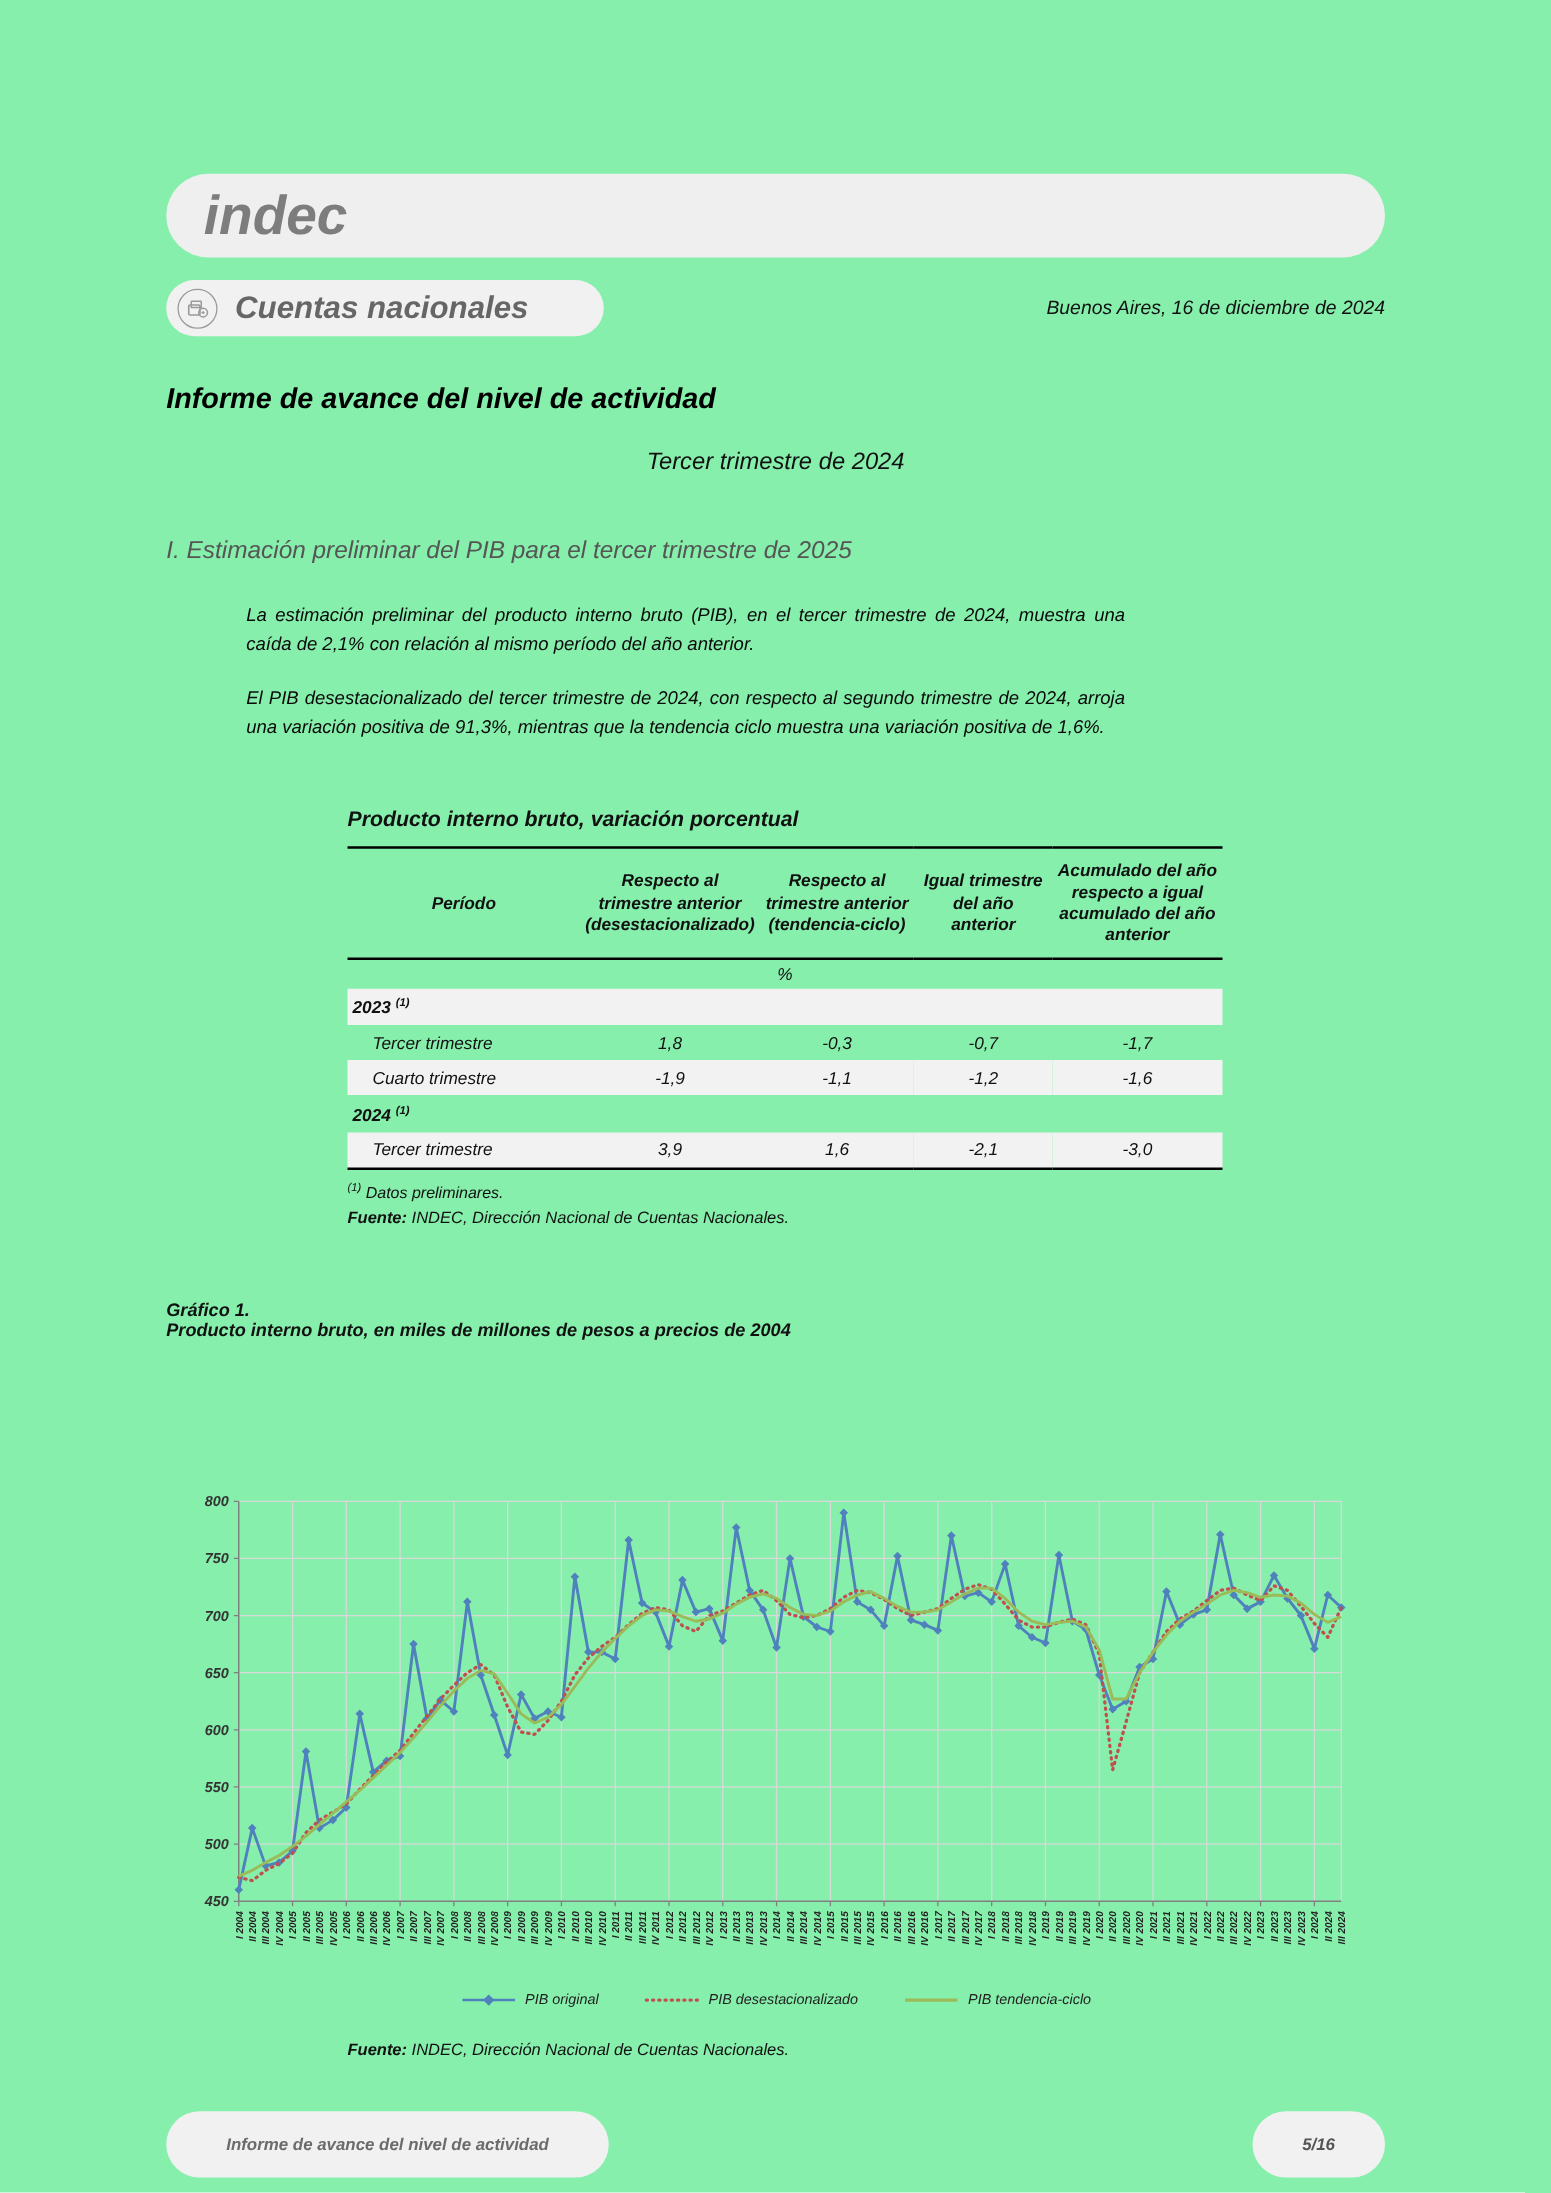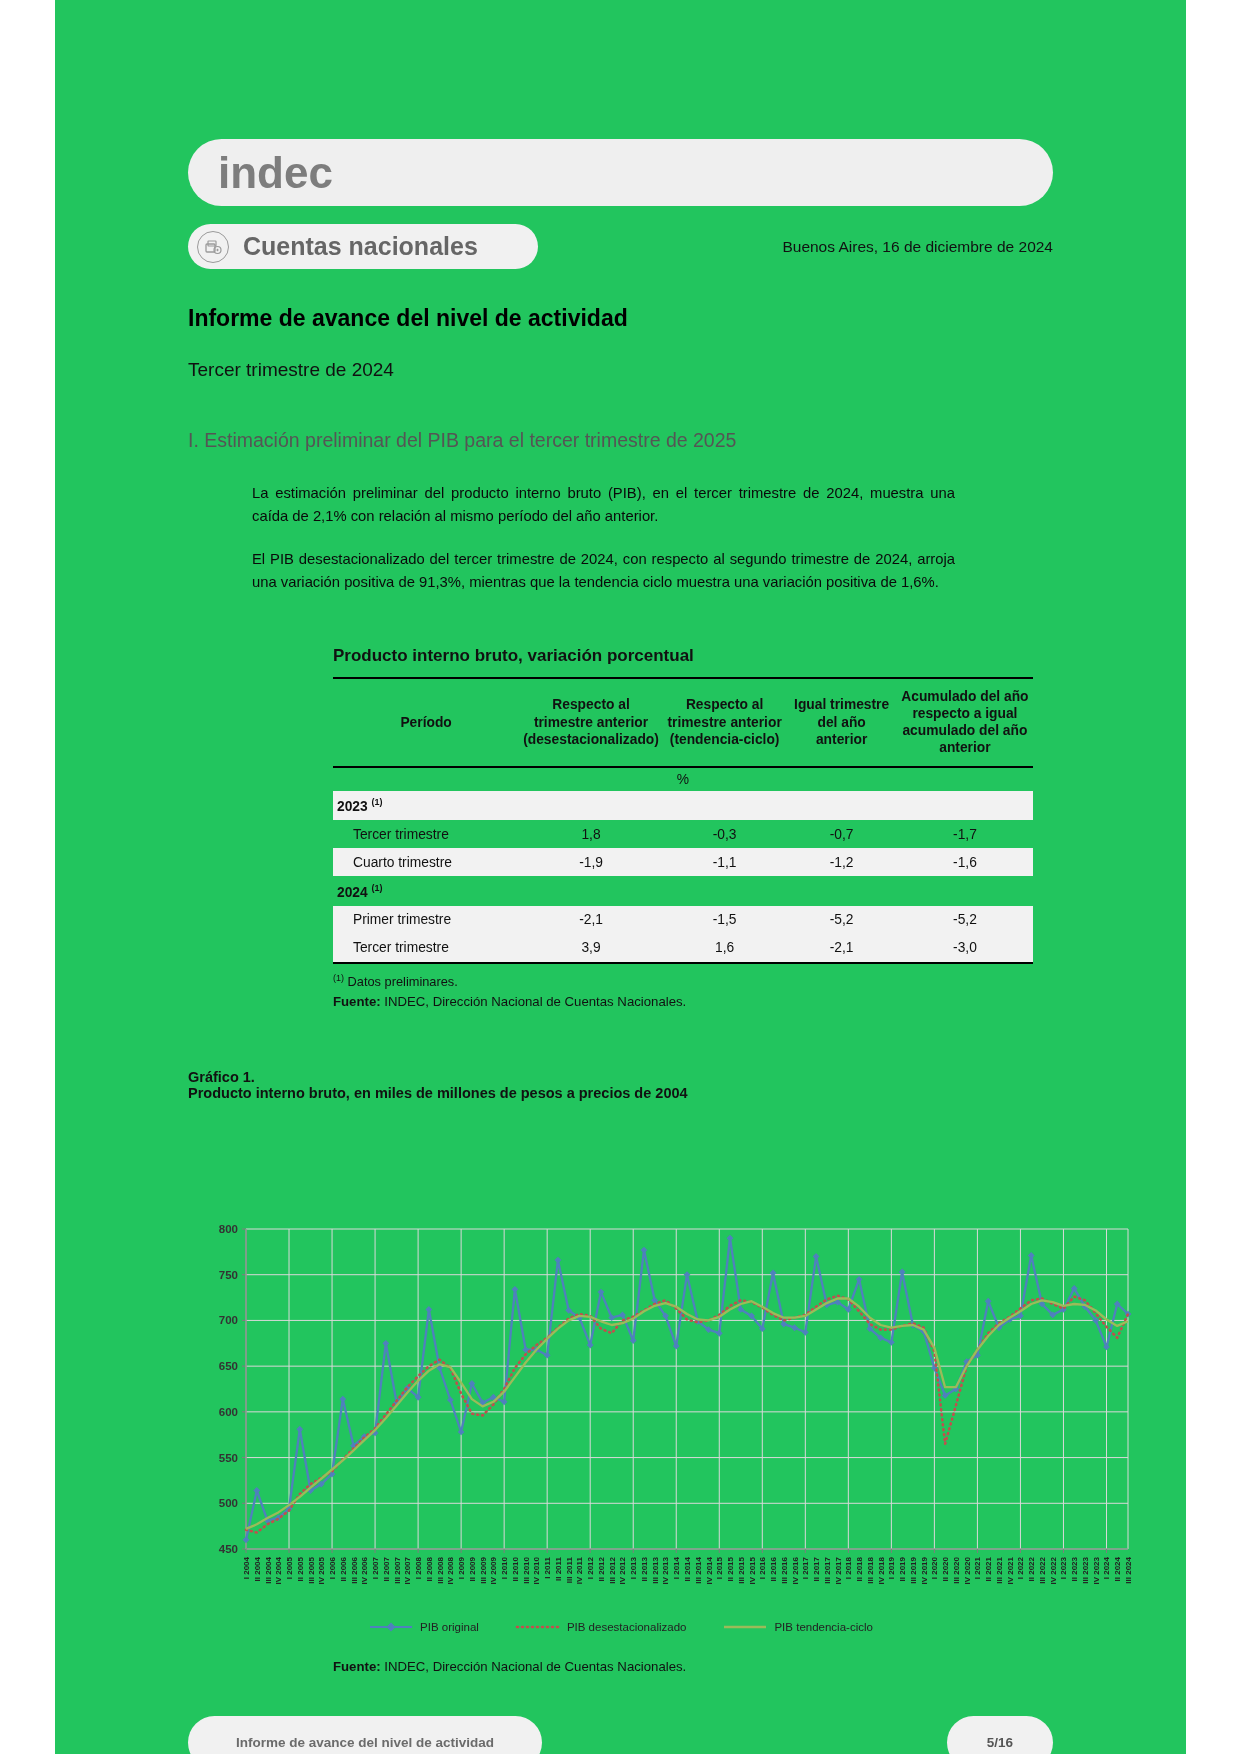--- a/index.html
+++ b/index.html
@@ -1,30 +1,30 @@
 <!DOCTYPE html>
 <html><head>
 <meta charset="utf-8">
 <style>
   * { margin:0; padding:0; box-sizing:border-box; }
   html,body { background:#ffffff; }
   body { font-family:"Liberation Sans", sans-serif; color:#111; }
-  .page { width:1131px; height:1754px; margin:0 auto; background:#22c55e; padding:0 133px; overflow:hidden; position:relative; }
+  .page { width:1241px; height:1754px; margin:0 auto; background:#86efac; padding:0 133px; overflow:hidden; position:relative;font-style:italic; }
 
   .logo-banner { margin-top:139px; height:67px; background:#efefef; border-radius:34px; display:flex; align-items:center; padding-left:30px; }
   .logo { font-size:44px; font-weight:600; color:#7d7d7d; letter-spacing:0px; }
 
   .subheader { margin-top:18px; display:flex; justify-content:space-between; align-items:center; }
   .badge { height:45px; background:#f1f1f1; border-radius:23px; display:flex; align-items:center; padding:0 60px 0 9px; gap:14px; }
   .badge-icon { width:32px; height:32px; border:1.6px solid #9a9a9a; border-radius:50%; display:flex; align-items:center; justify-content:center; }
   .badge-label { font-size:25px; font-weight:bold; color:#666; }
   .dateline { font-size:15.5px; color:#111; }
 
   .doc-title { margin-top:36px; font-size:23px; font-weight:bold; color:#000; }
-  .doc-subtitle { margin-top:27px; font-size:19px; font-weight:normal; color:#111; }
+  .doc-subtitle { margin-top:27px; font-size:19px; font-weight:normal; color:#111;text-align:center; }
   .section-heading { margin-top:48px; font-size:19.5px; font-weight:normal; color:#555; }
 
   .body-text { margin-left:64px; width:703px; margin-top:30px; font-size:14.8px; line-height:1.55; text-align:justify; color:#0a0a0a; }
   .body-text p + p { margin-top:20px; }
 
   .table-block { margin-left:145px; width:700px; margin-top:52px; }
   .table-title { font-size:17px; font-weight:bold; margin-bottom:11px; }
   table { width:100%; border-collapse:collapse; font-size:13.8px; }
   thead tr { border-top:2.5px solid #000; border-bottom:2.5px solid #000; }
   th { font-weight:bold; text-align:center; vertical-align:middle; padding:9px 4px; line-height:1.25; }
@@ -122,27 +122,20 @@
           </tr>
           <tr class="shaded">
             <td class="period">Cuarto trimestre</td>
             <td class="val">-1,9</td>
             <td class="val">-1,1</td>
             <td class="val">-1,2</td>
             <td class="val">-1,6</td>
           </tr>
           <tr class="">
             <td class="group" colspan="5">2024 <sup>(1)</sup></td>
-          </tr>
-          <tr class="shaded">
-            <td class="period">Primer trimestre</td>
-            <td class="val">-2,1</td>
-            <td class="val">-1,5</td>
-            <td class="val">-5,2</td>
-            <td class="val">-5,2</td>
           </tr>
           <tr class="shaded">
             <td class="period">Tercer trimestre</td>
             <td class="val">3,9</td>
             <td class="val">1,6</td>
             <td class="val">-2,1</td>
             <td class="val">-3,0</td>
           </tr>
         </tbody>
     </table>

